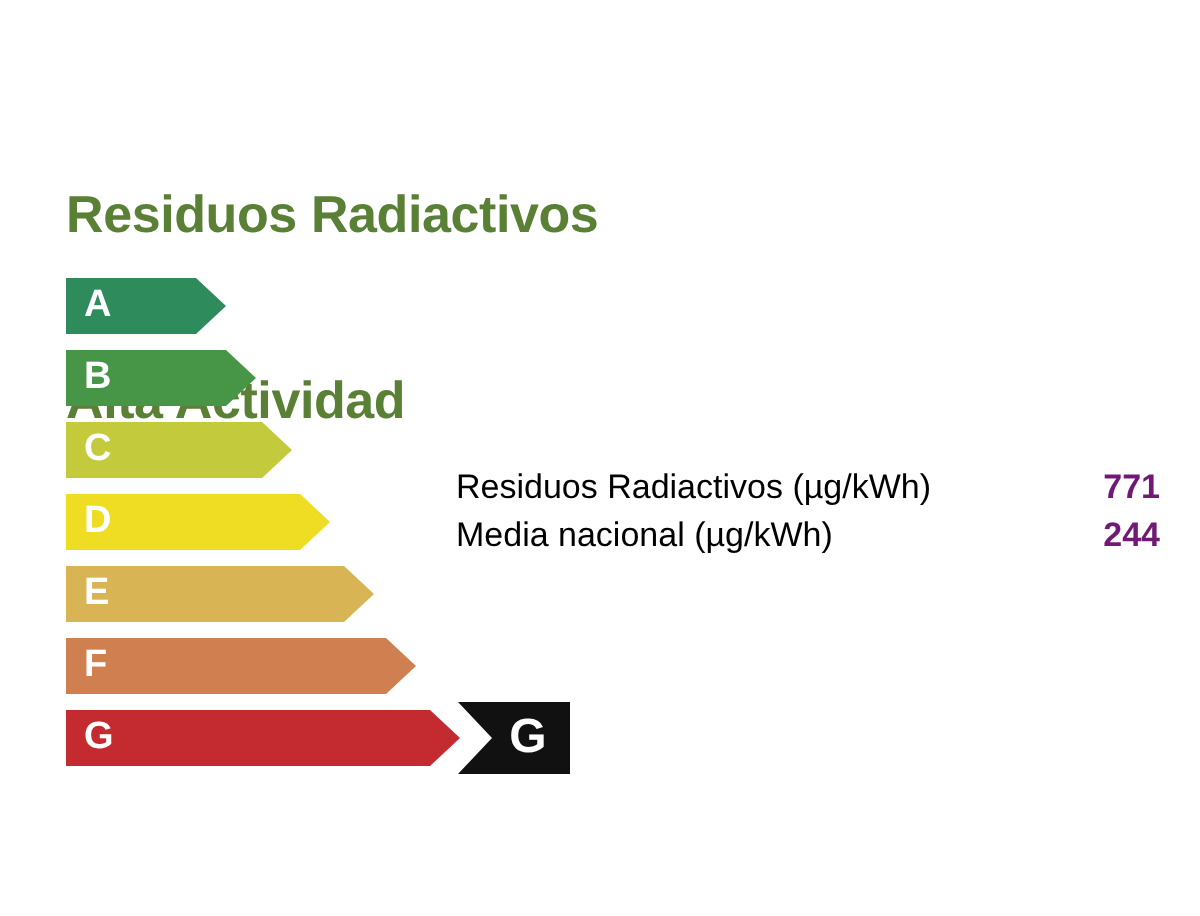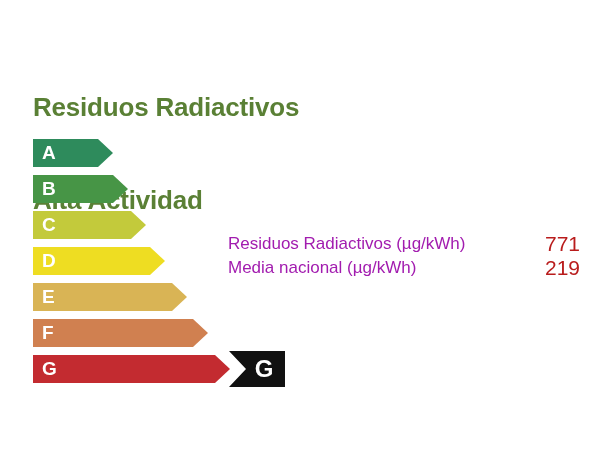--- a/index.html
+++ b/index.html
@@ -123,30 +123,30 @@
   .readout-row {
     position: relative;
     height: 24px;
     line-height: 24px;
   }
   .readout-label {
     position: absolute;
     left: 0;
     top: 0;
     font-size: 17px;
-    color: #a21caf;
+    color: #000000;
     white-space: nowrap;
   }
   .readout-value {
     position: absolute;
     right: 0;
     top: 0;
-    font-size: 21px;
-    font-weight: normal;
-    color: #b91c1c;
+    font-size: 17px;
+    font-weight: bold;
+    color: #701a75;
     text-align: right;
   }
 </style>
 </head>
 <body>
 
 <div id="label-canvas">
 
   <div class="title">
     <span class="title-line">Residuos Radiactivos</span>
@@ -217,17 +217,17 @@
 
   </div>
 
   <div class="readout">
     <div class="readout-row">
       <span class="readout-label">Residuos Radiactivos (µg/kWh)</span>
       <span class="readout-value">771</span>
     </div>
     <div class="readout-row">
       <span class="readout-label">Media nacional (µg/kWh)</span>
-      <span class="readout-value">219</span>
+      <span class="readout-value">244</span>
     </div>
   </div>
 
 </div>
 
 </body></html>

